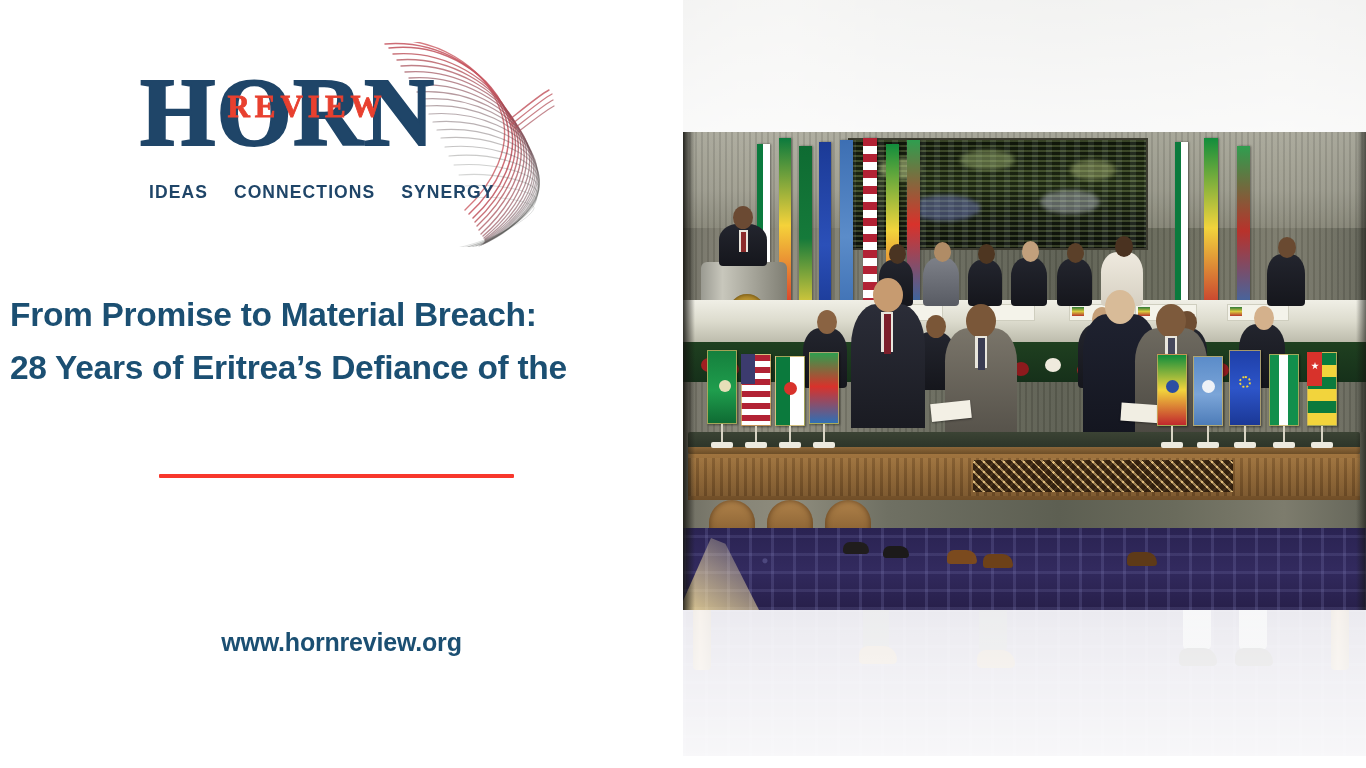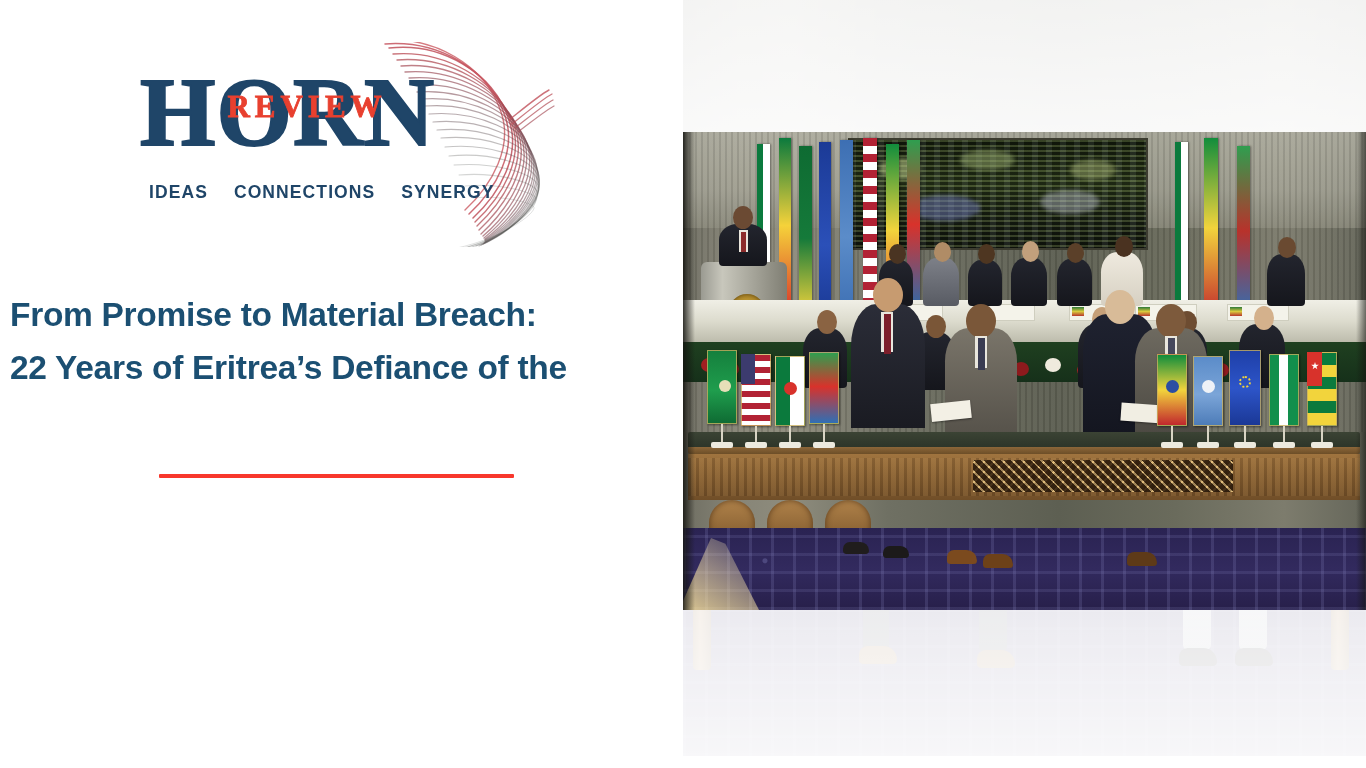--- a/index.html
+++ b/index.html
@@ -204,26 +204,27 @@
           <span class="tg-gap"></span>
           <span>CONNECTIONS</span>
           <span class="tg-gap"></span>
           <span>SYNERGY</span>
         </div>
       </div>
     </div>
 
     <div class="headline">
       <div>From Promise to Material Breach:</div>
-      <div>22 Years of Eritrea’s Defiance of the</div>
+      <div>28 Years of Eritrea’s Defiance of the</div>
     </div>
 
     <div class="divider"></div>
 
 
+    <div class="site-url">www.hornreview.org</div>
   </div>
 
   <div class="photo-panel">
 
     <div class="photo-band band-top">
       <div class="scene">
         <div class="wall"></div>
 
       </div>
     </div>

